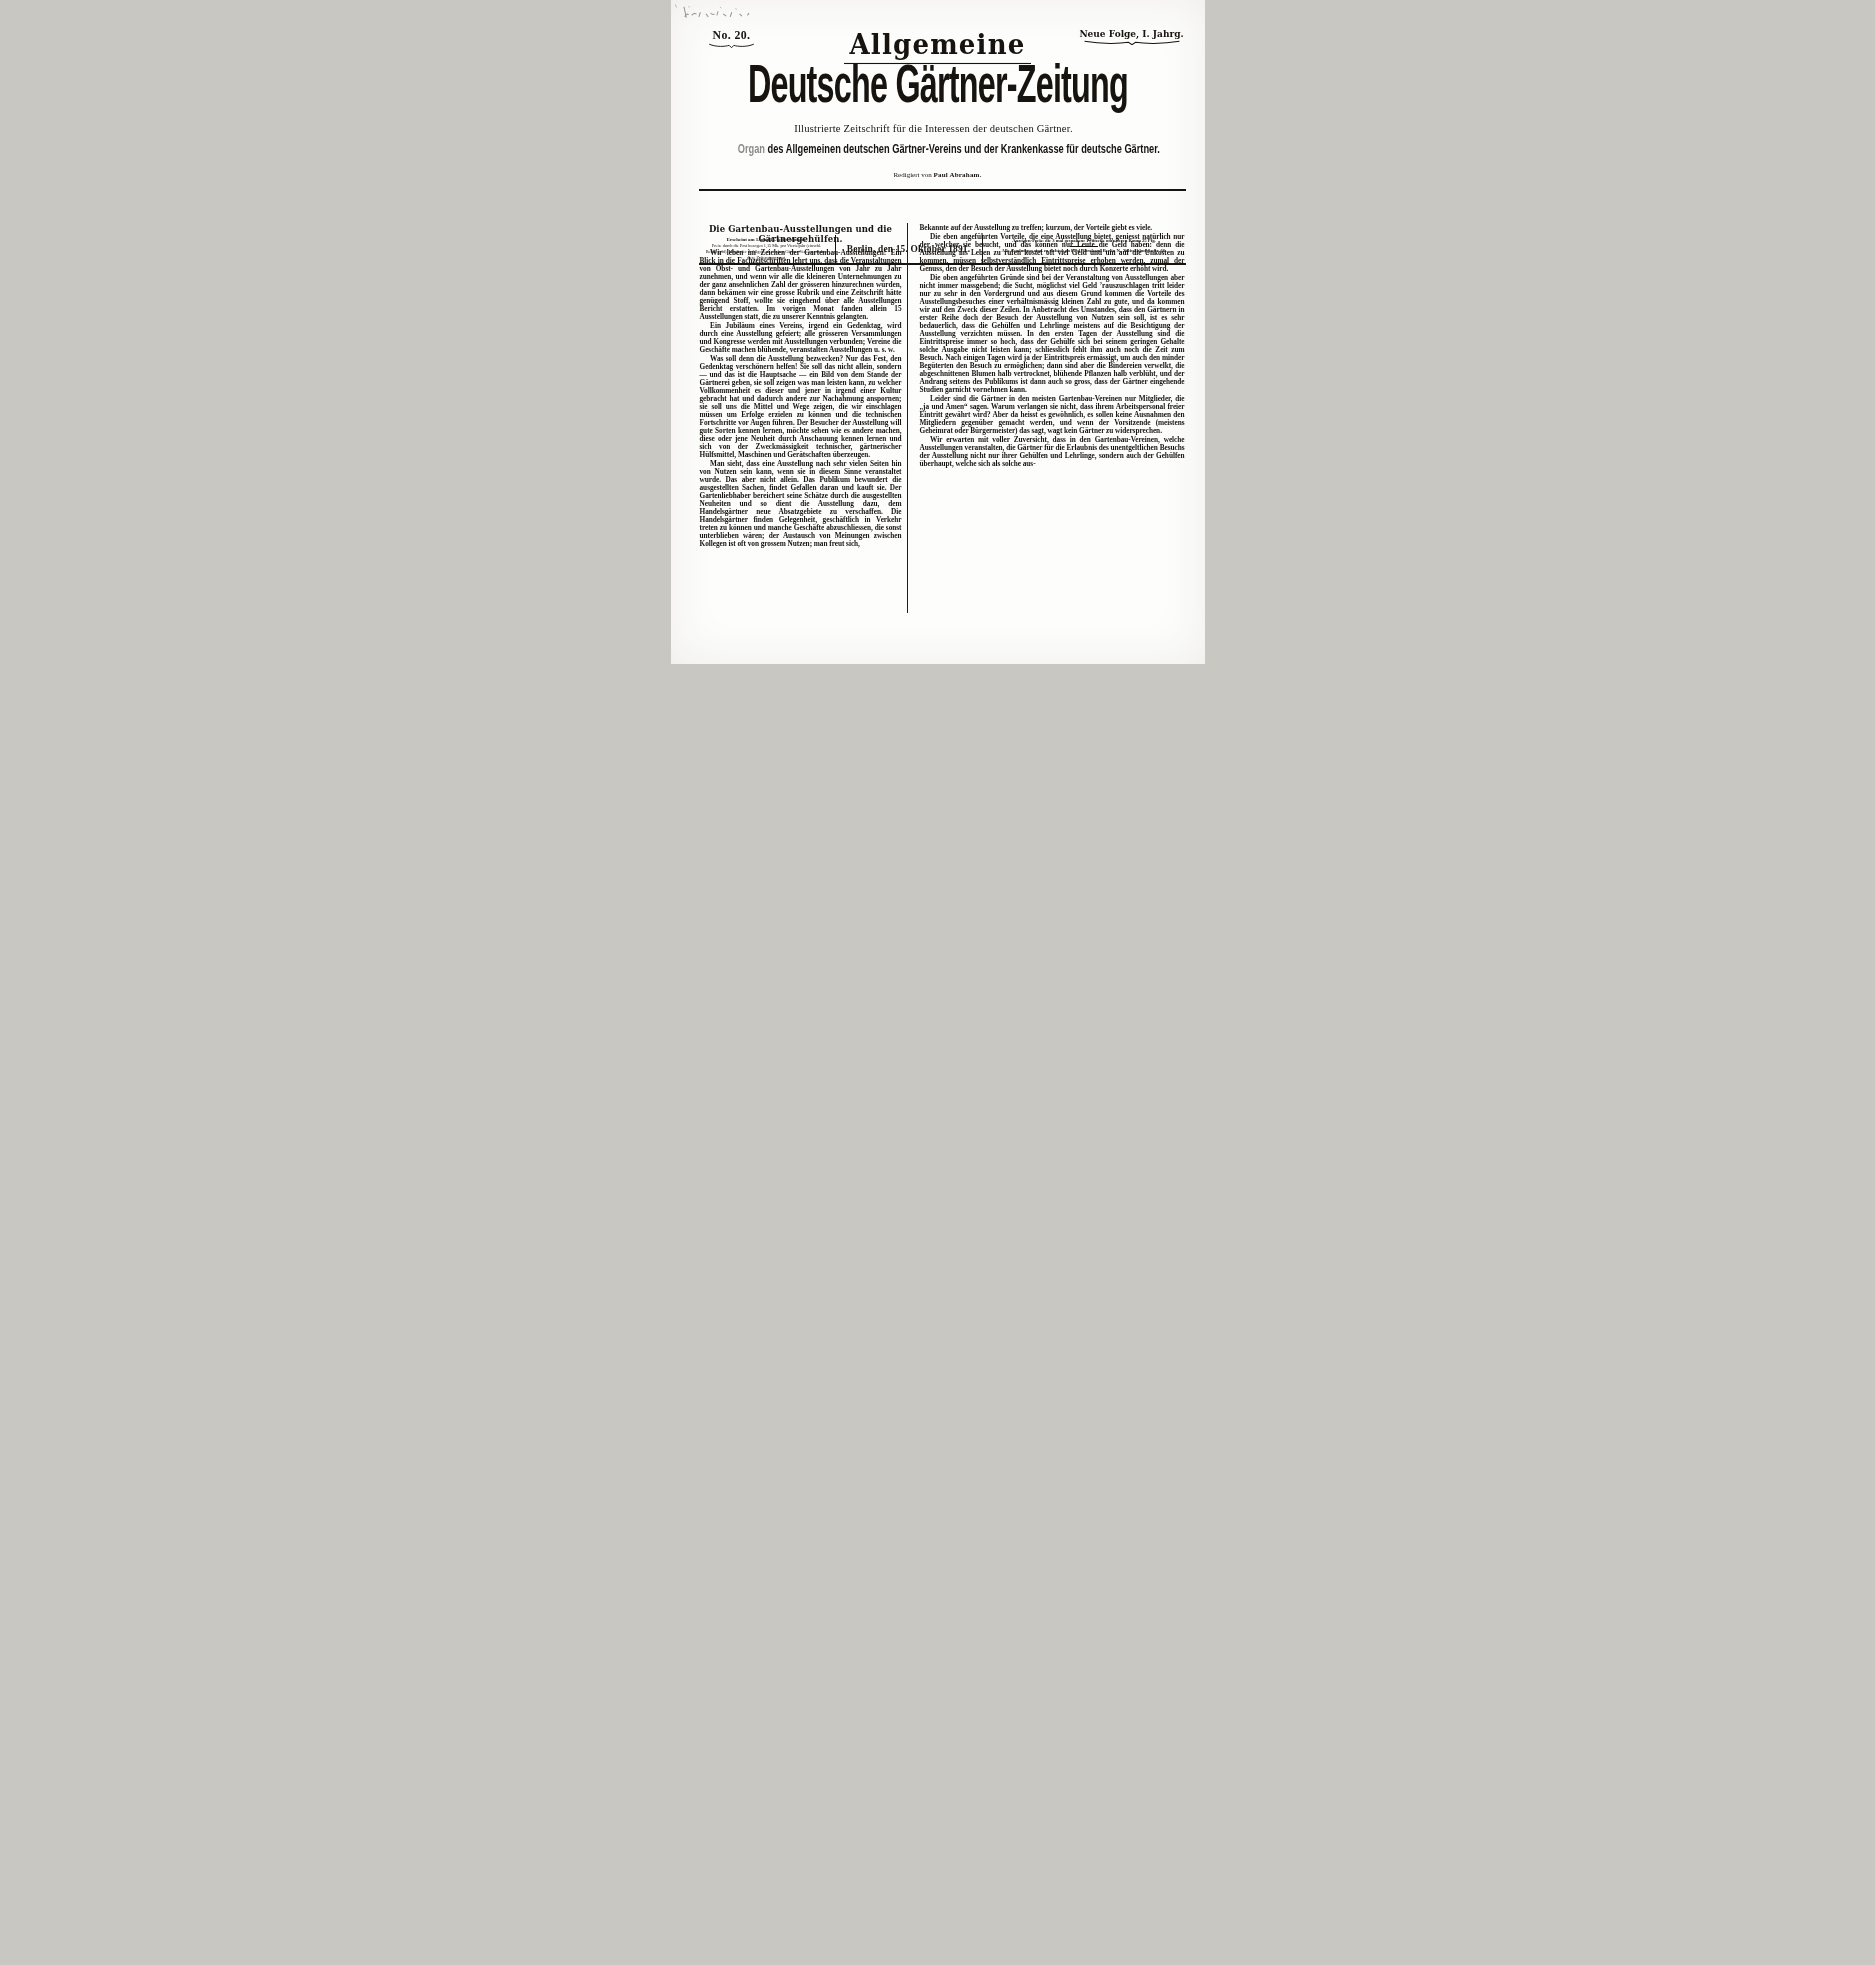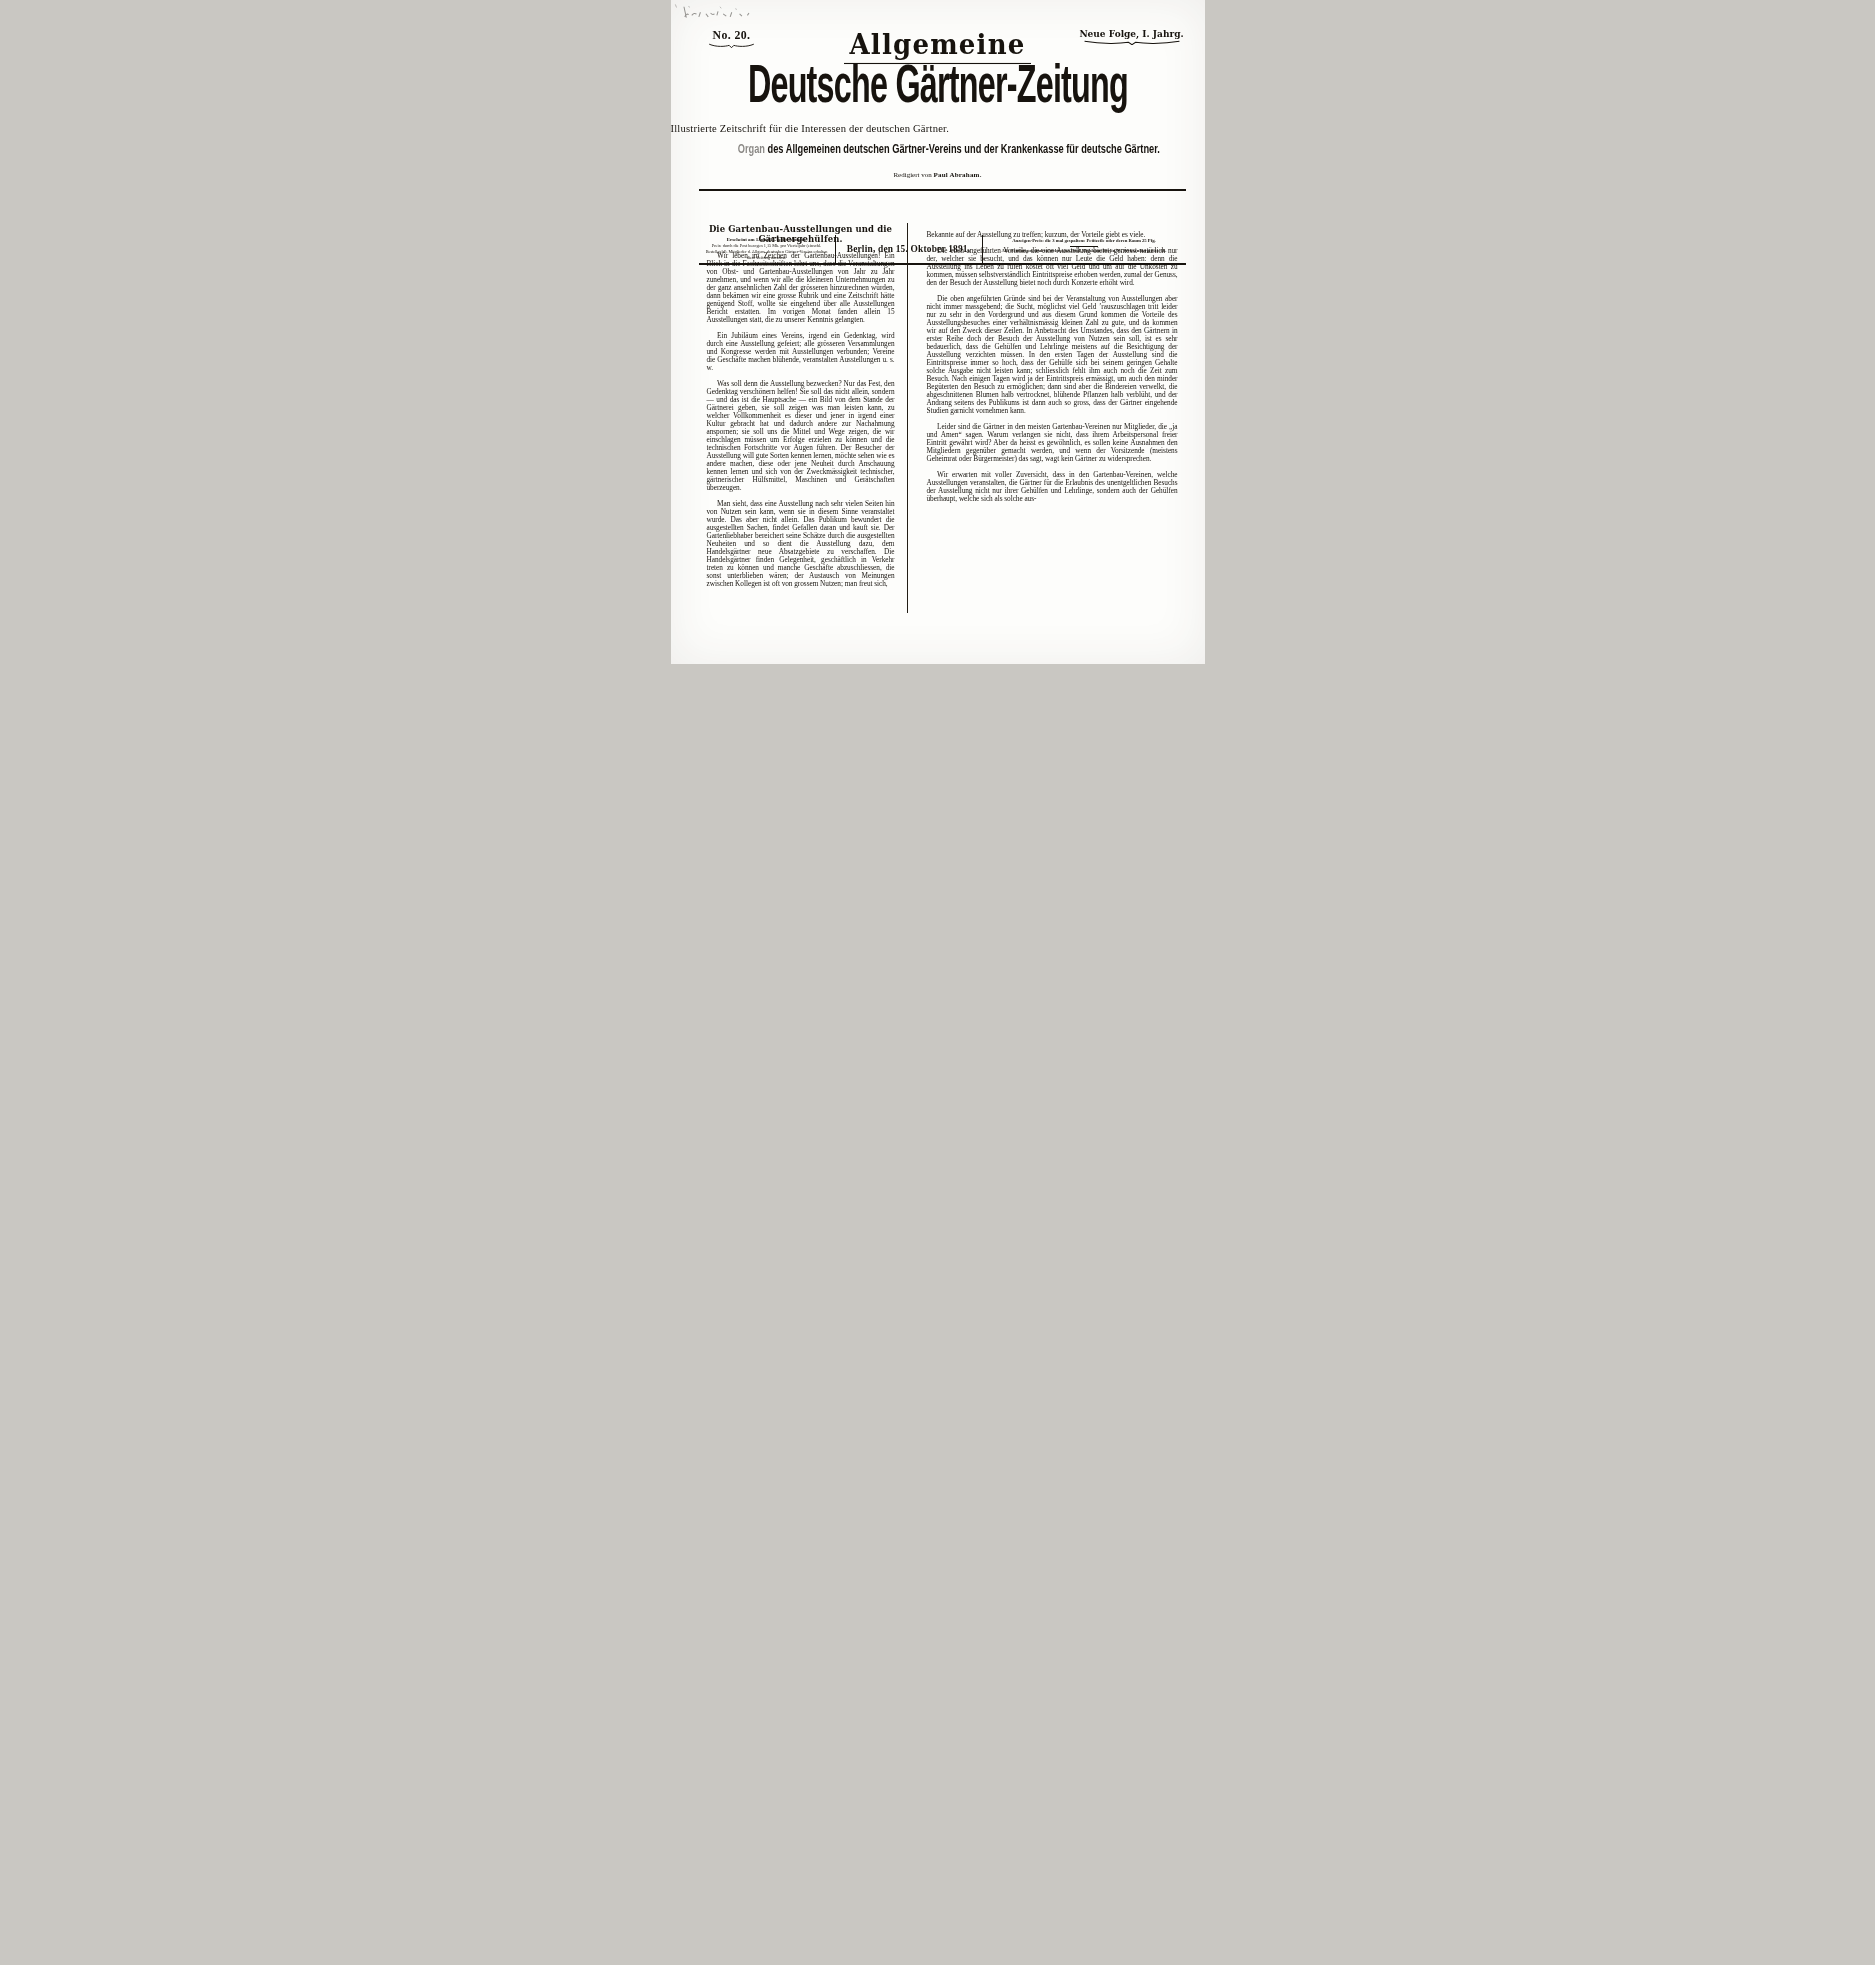--- a/index.html
+++ b/index.html
@@ -38,21 +38,21 @@
     position:absolute;left:0;right:0;top:53px;height:62px;
     display:flex;align-items:center;justify-content:center;overflow:visible;
   }
   .title2{
     font-family:"Liberation Sans","DejaVu Sans",sans-serif;
     font-weight:bold;font-size:33px;letter-spacing:-0.8px;white-space:nowrap;
     transform:scale(.98,1.62);transform-origin:center center;
   }
   .subtitle{
     position:absolute;left:0;right:8px;top:123px;
-    text-align:left;font-size:10.6px;letter-spacing:0.2px;
+    text-align:center;font-size:10.6px;letter-spacing:0.2px;
   }
   .organ-wrap{position:absolute;left:0;right:0;top:141px;text-align:center;}
   .organ{
     display:inline-block;white-space:nowrap;
     font-family:"Liberation Sans","DejaVu Sans",sans-serif;
     font-weight:bold;font-size:12.2px;letter-spacing:0;
     transform:scale(.76,1.12);transform-origin:center top;
   }
   .organ .damaged{opacity:.5;filter:blur(0.2px);}
   .editor-line{position:absolute;left:0;right:0;top:171px;text-align:center;font-size:7px;}
@@ -84,21 +84,21 @@
     position:absolute;left:208px;top:0;width:0.8px;height:390px;
     background:#221d15;
   }
   .article-heading{
     font-family:"DejaVu Serif","Liberation Serif",serif;
     font-weight:bold;font-size:8.5px;line-height:1.2;text-align:center;
     margin:0.8px 7px 4.7px 7px;letter-spacing:0.1px;
   }
   .para{
     font-size:7.3px;line-height:8px;text-align:justify;
-    text-indent:10.6px;margin:8px;letter-spacing:-0.04px;
+    text-indent:10.6px;margin:1px;letter-spacing:-0.04px;font-weight:bold;
   }
   .para.no-indent{text-indent:0;}
   svg.brace path,svg.scrib path{stroke:#17130e;fill:none;}
 </style>
 </head>
 <body>
 
 <div class="page">
 
   <svg class="scribble scrib" width="94" height="23.6" viewBox="0 0 240 60">

